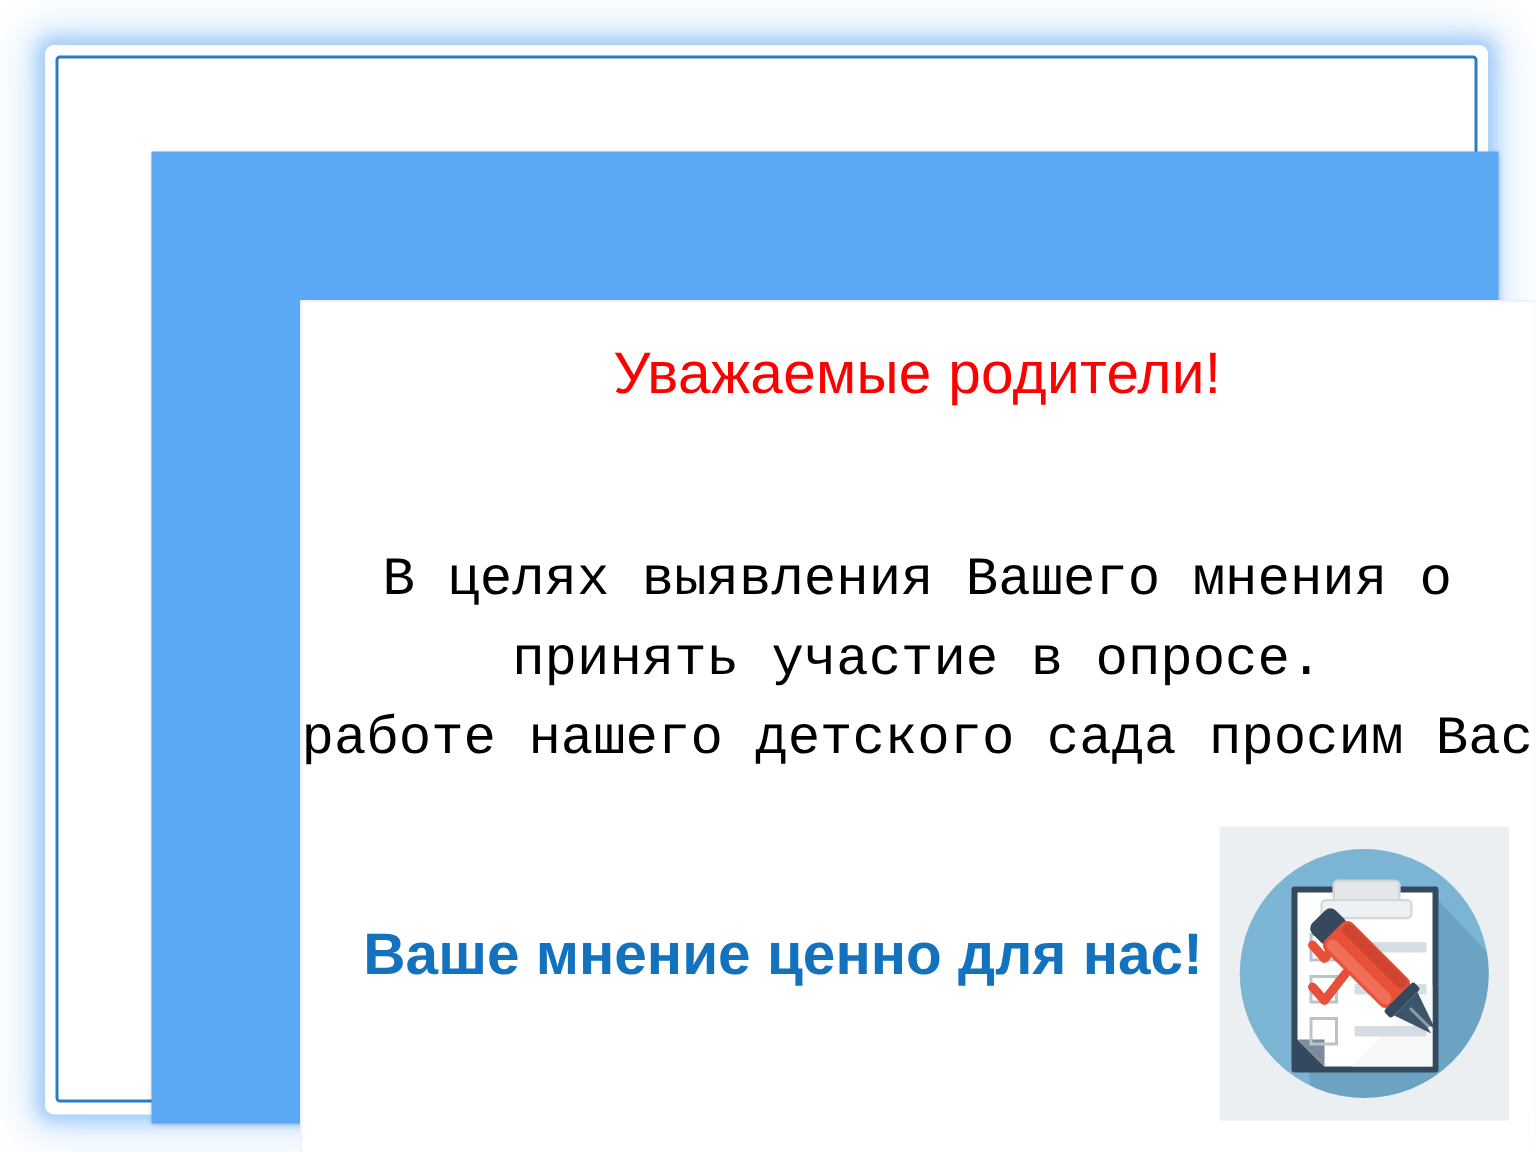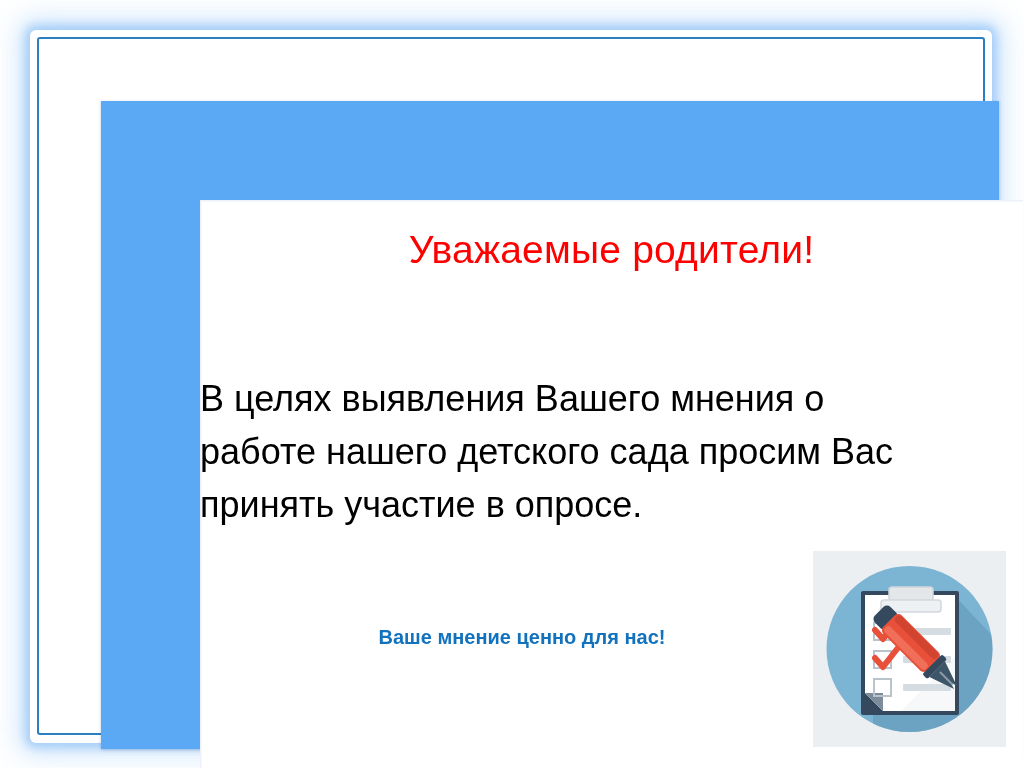--- a/index.html
+++ b/index.html
@@ -88,41 +88,43 @@
     font-size: 39px;
     line-height: 52px;
     font-weight: 400;
     letter-spacing: 0.2px;
     white-space: nowrap;
   }
 
   .body-block {
     position: absolute;
     left: 0;
-    top: 172px;
+    top: 160px;
     width: 823px;
+    text-align: center;
+    font-family: Liberation Mono, monospace;
   }
   .body-line {
     color: #000000;
     font-size: 36px;
     line-height: 53px;
     font-weight: 400;
     white-space: nowrap;
   }
 
   .highlight-block {
     position: absolute;
     left: 22px;
     top: 418px;
     width: 600px;
     text-align: center;
   }
   .highlight-line {
     color: #1272bd;
-    font-size: 20px;
+    font-size: 39px;
     line-height: 38px;
     font-weight: bold;
     white-space: nowrap;
   }
 
   
   .icon-panel {
     position: absolute;
     left: 613px;
     top: 351px;
@@ -148,22 +150,22 @@
     <div class="frame-band">
 
       <div class="content">
 
         <div class="title-block">
           <div class="title-line">Уважаемые родители!</div>
         </div>
 
         <div class="body-block">
           <div class="body-line">В целях выявления  Вашего  мнения о</div>
+          <div class="body-line">принять участие  в опросе.</div>
           <div class="body-line">работе нашего  детского сада просим  Вас</div>
-          <div class="body-line">принять участие  в опросе.</div>
         </div>
 
         <div class="highlight-block">
           <div class="highlight-line">Ваше мнение ценно для нас!</div>
         </div>
 
         <div class="icon-panel">
           <svg class="icon-svg" viewBox="0 0 193 196" xmlns="http://www.w3.org/2000/svg">
 
             <circle cx="96.5" cy="98" r="83" fill="#7cb4d4"></circle>

